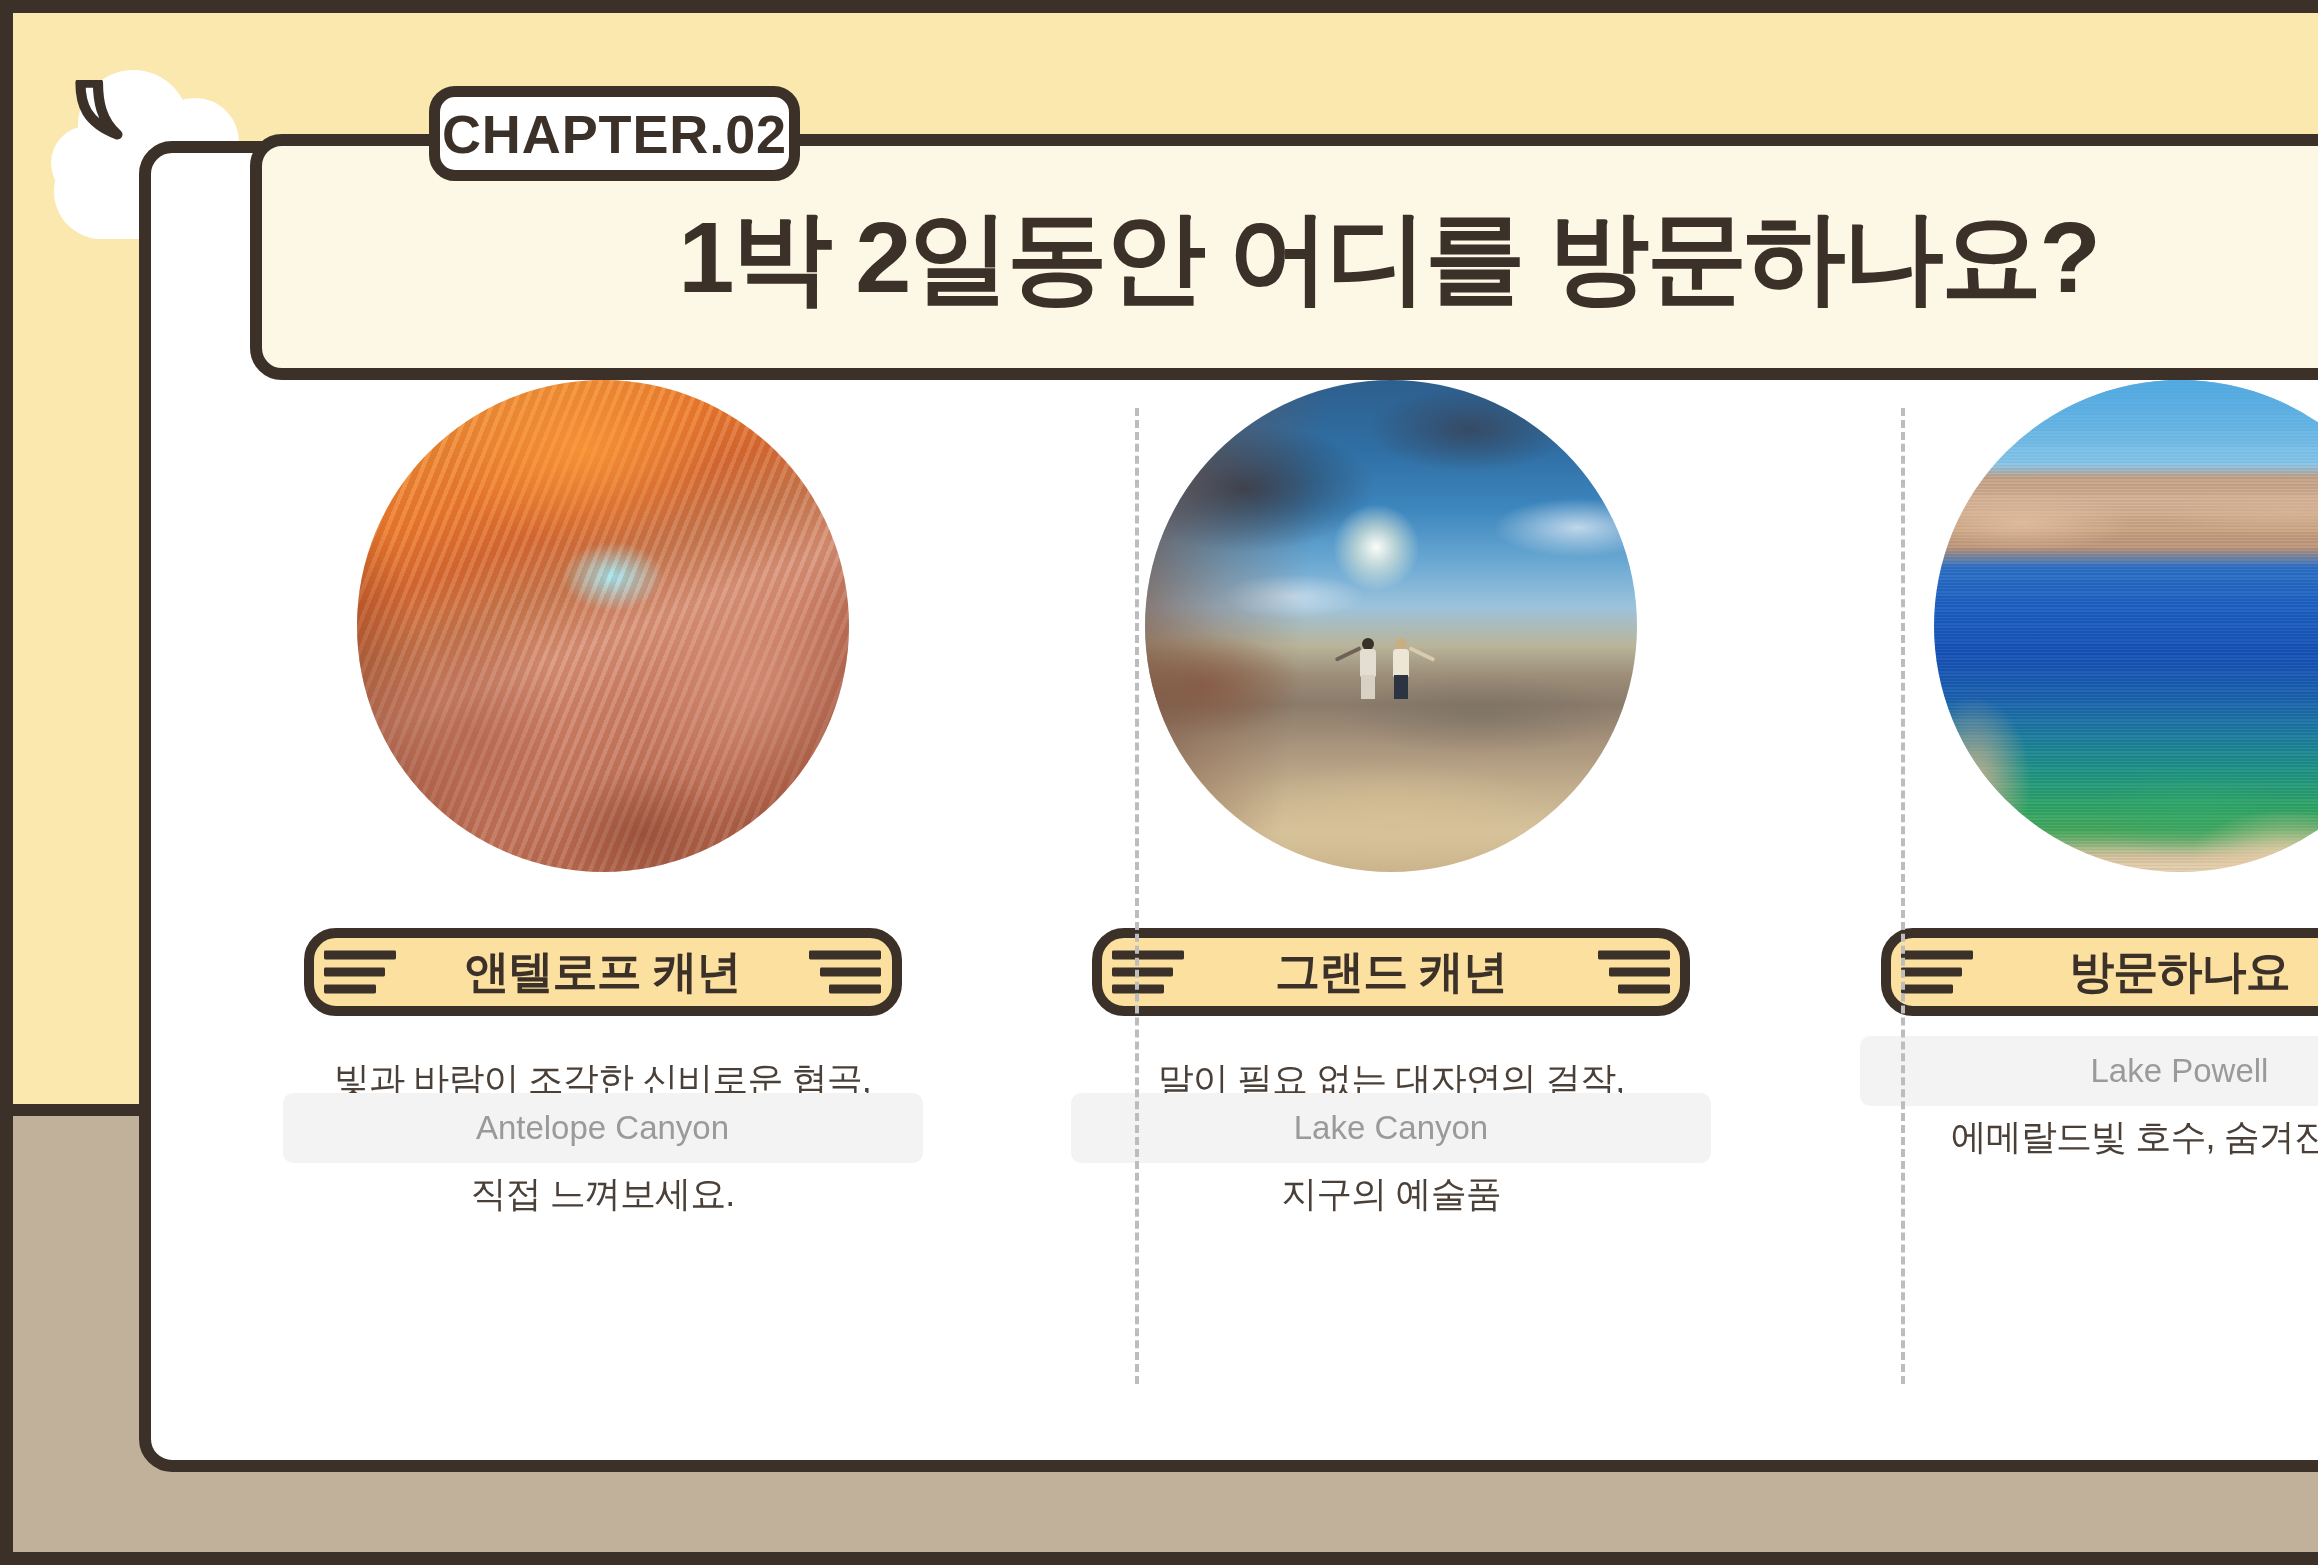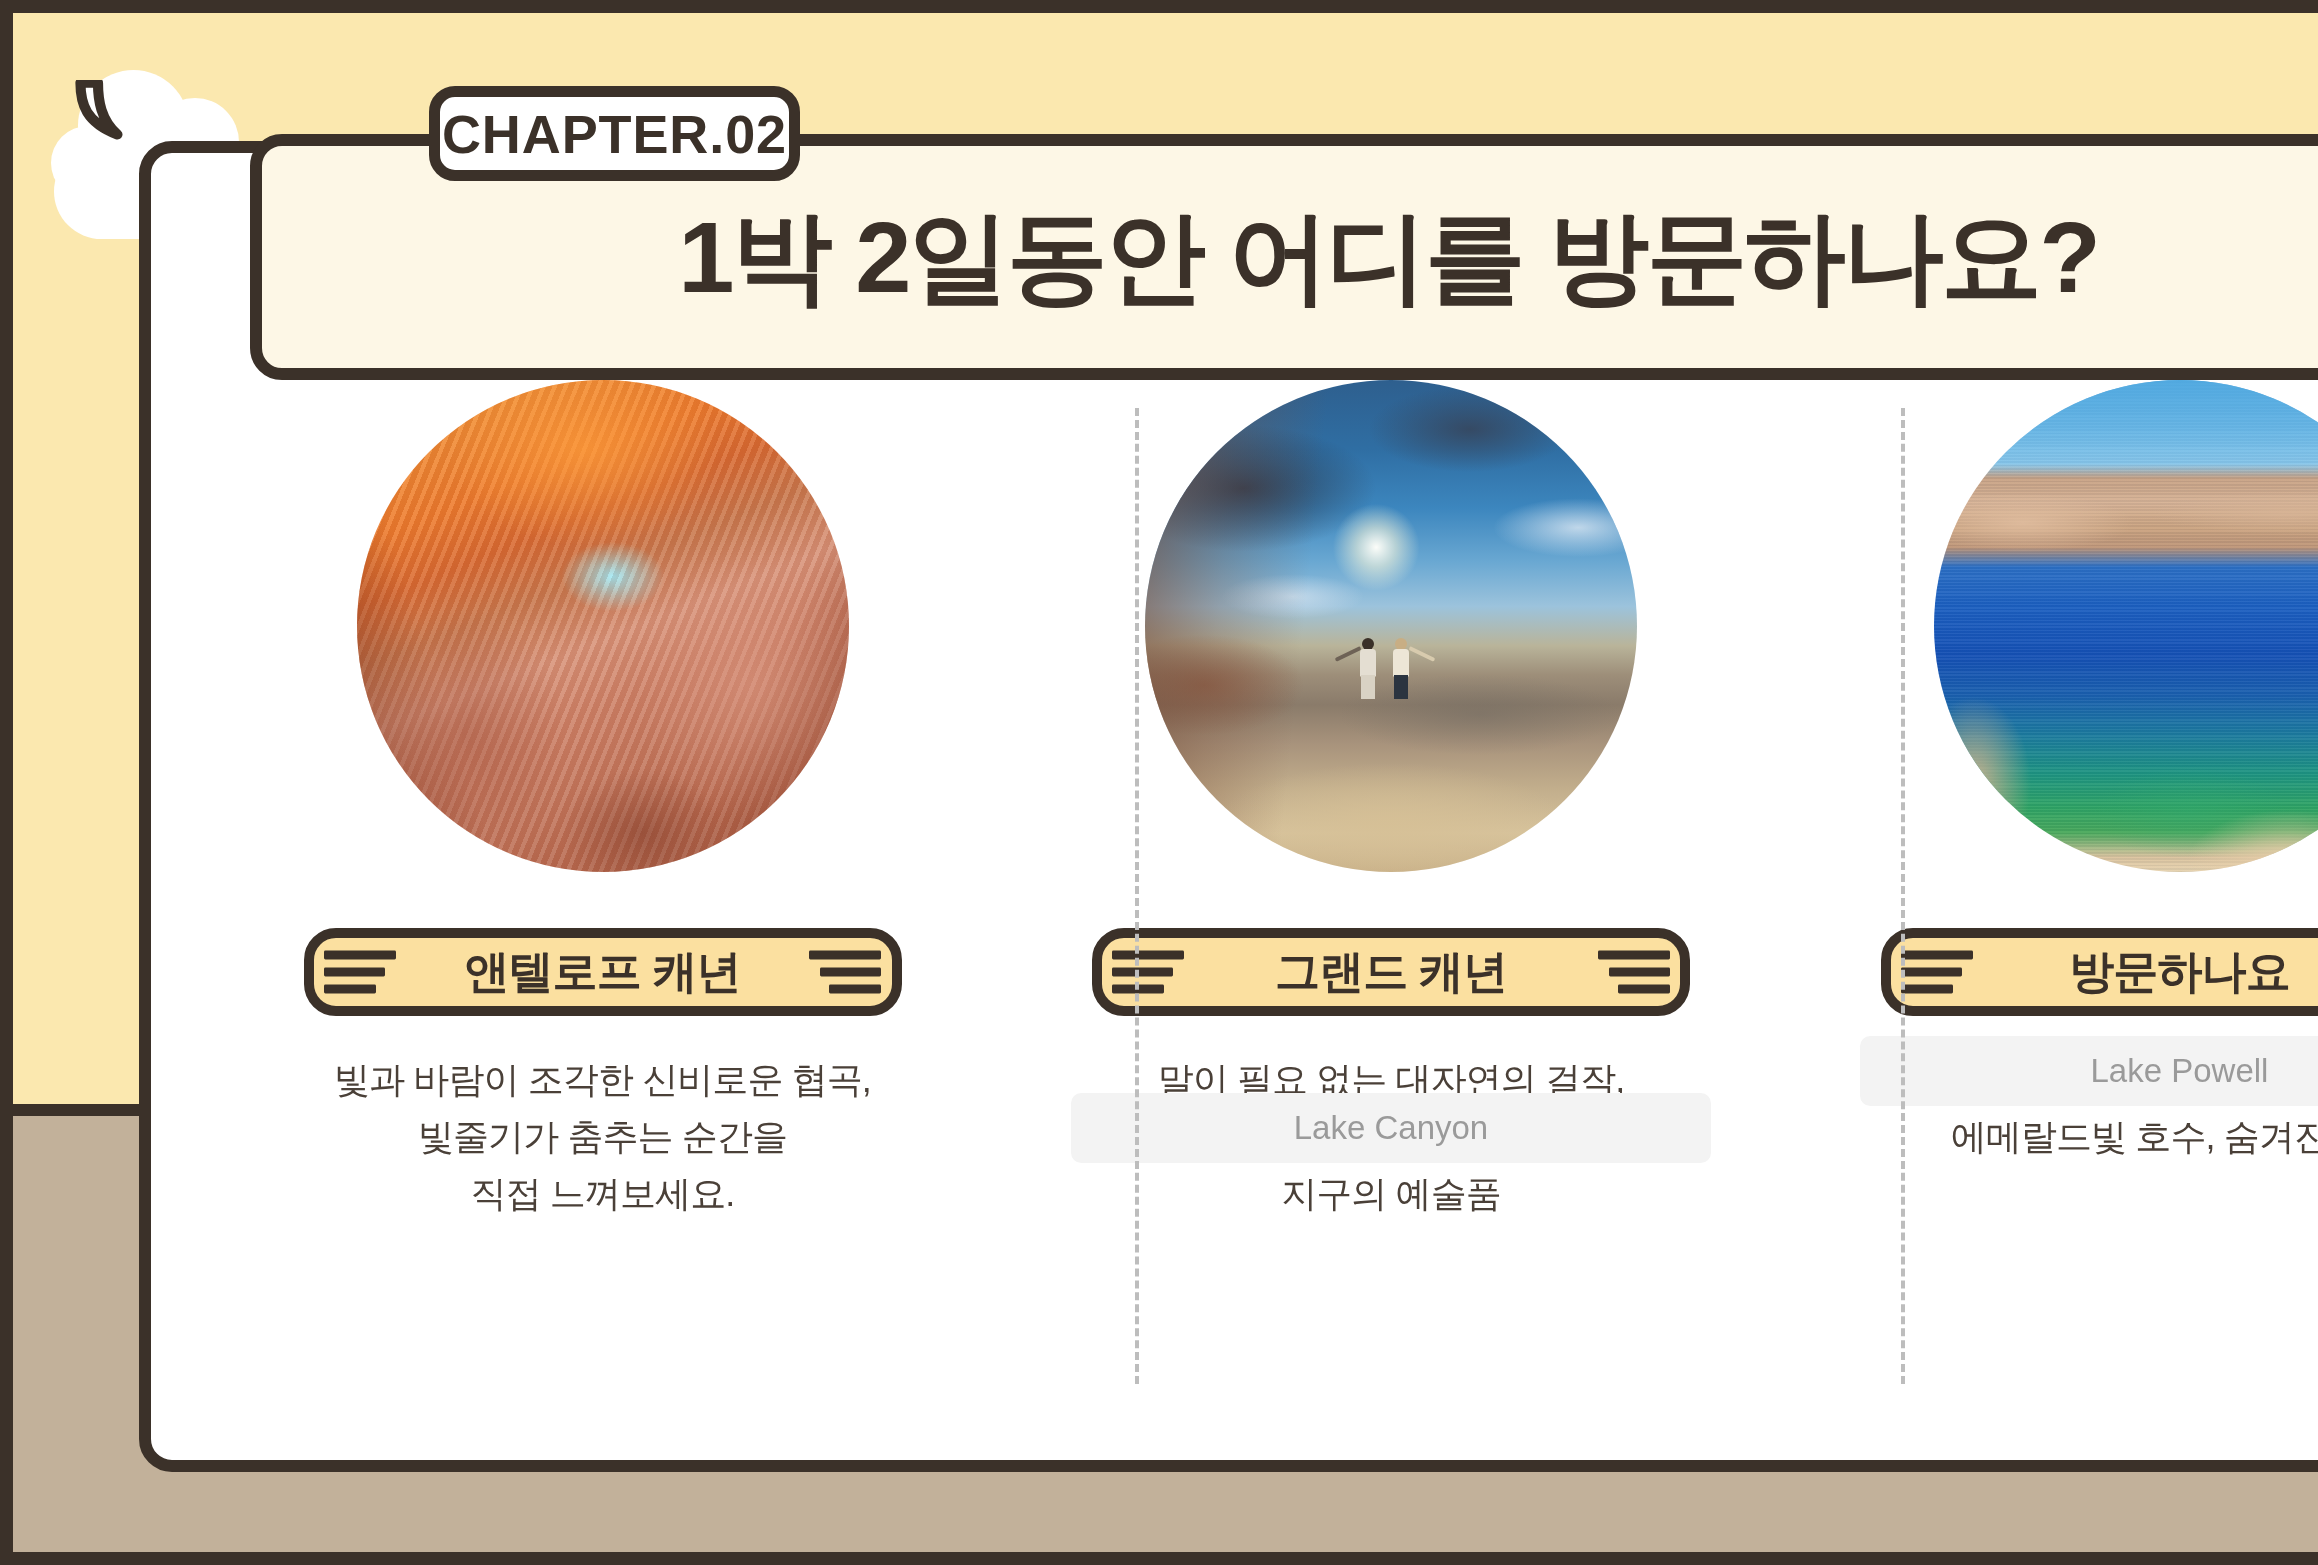--- a/index.html
+++ b/index.html
@@ -414,20 +414,23 @@
         <span class="name-banner-label">앤텔로프 캐년</span>
         <span class="stripes right">
           <i></i>
             <i></i>
             <i></i>
         </span>
       </div>
       <div class="desc">빛과 바람이 조각한 신비로운 협곡,
 빛줄기가 춤추는 순간을
 직접 느껴보세요.</div>
+      <div class="en-pill">
+        <span class="en-pill-label">Antelope Canyon</span>
+      </div>
     </div>
 
     <div class="column">
       <div class="photo-circle">
         <div class="ph ph-grand"></div>
         <div class="figure fig-man">
           <span class="fig-arm" style="left:-25px; background:#6E6256; transform:rotate(-26deg);"></span>
           <span class="fig-head" style="background:#3A3028;"></span>
           <span class="fig-body" style="background:#E4DED2;"></span>
           <span class="fig-legs" style="background:#D9D2C4;"></span>

